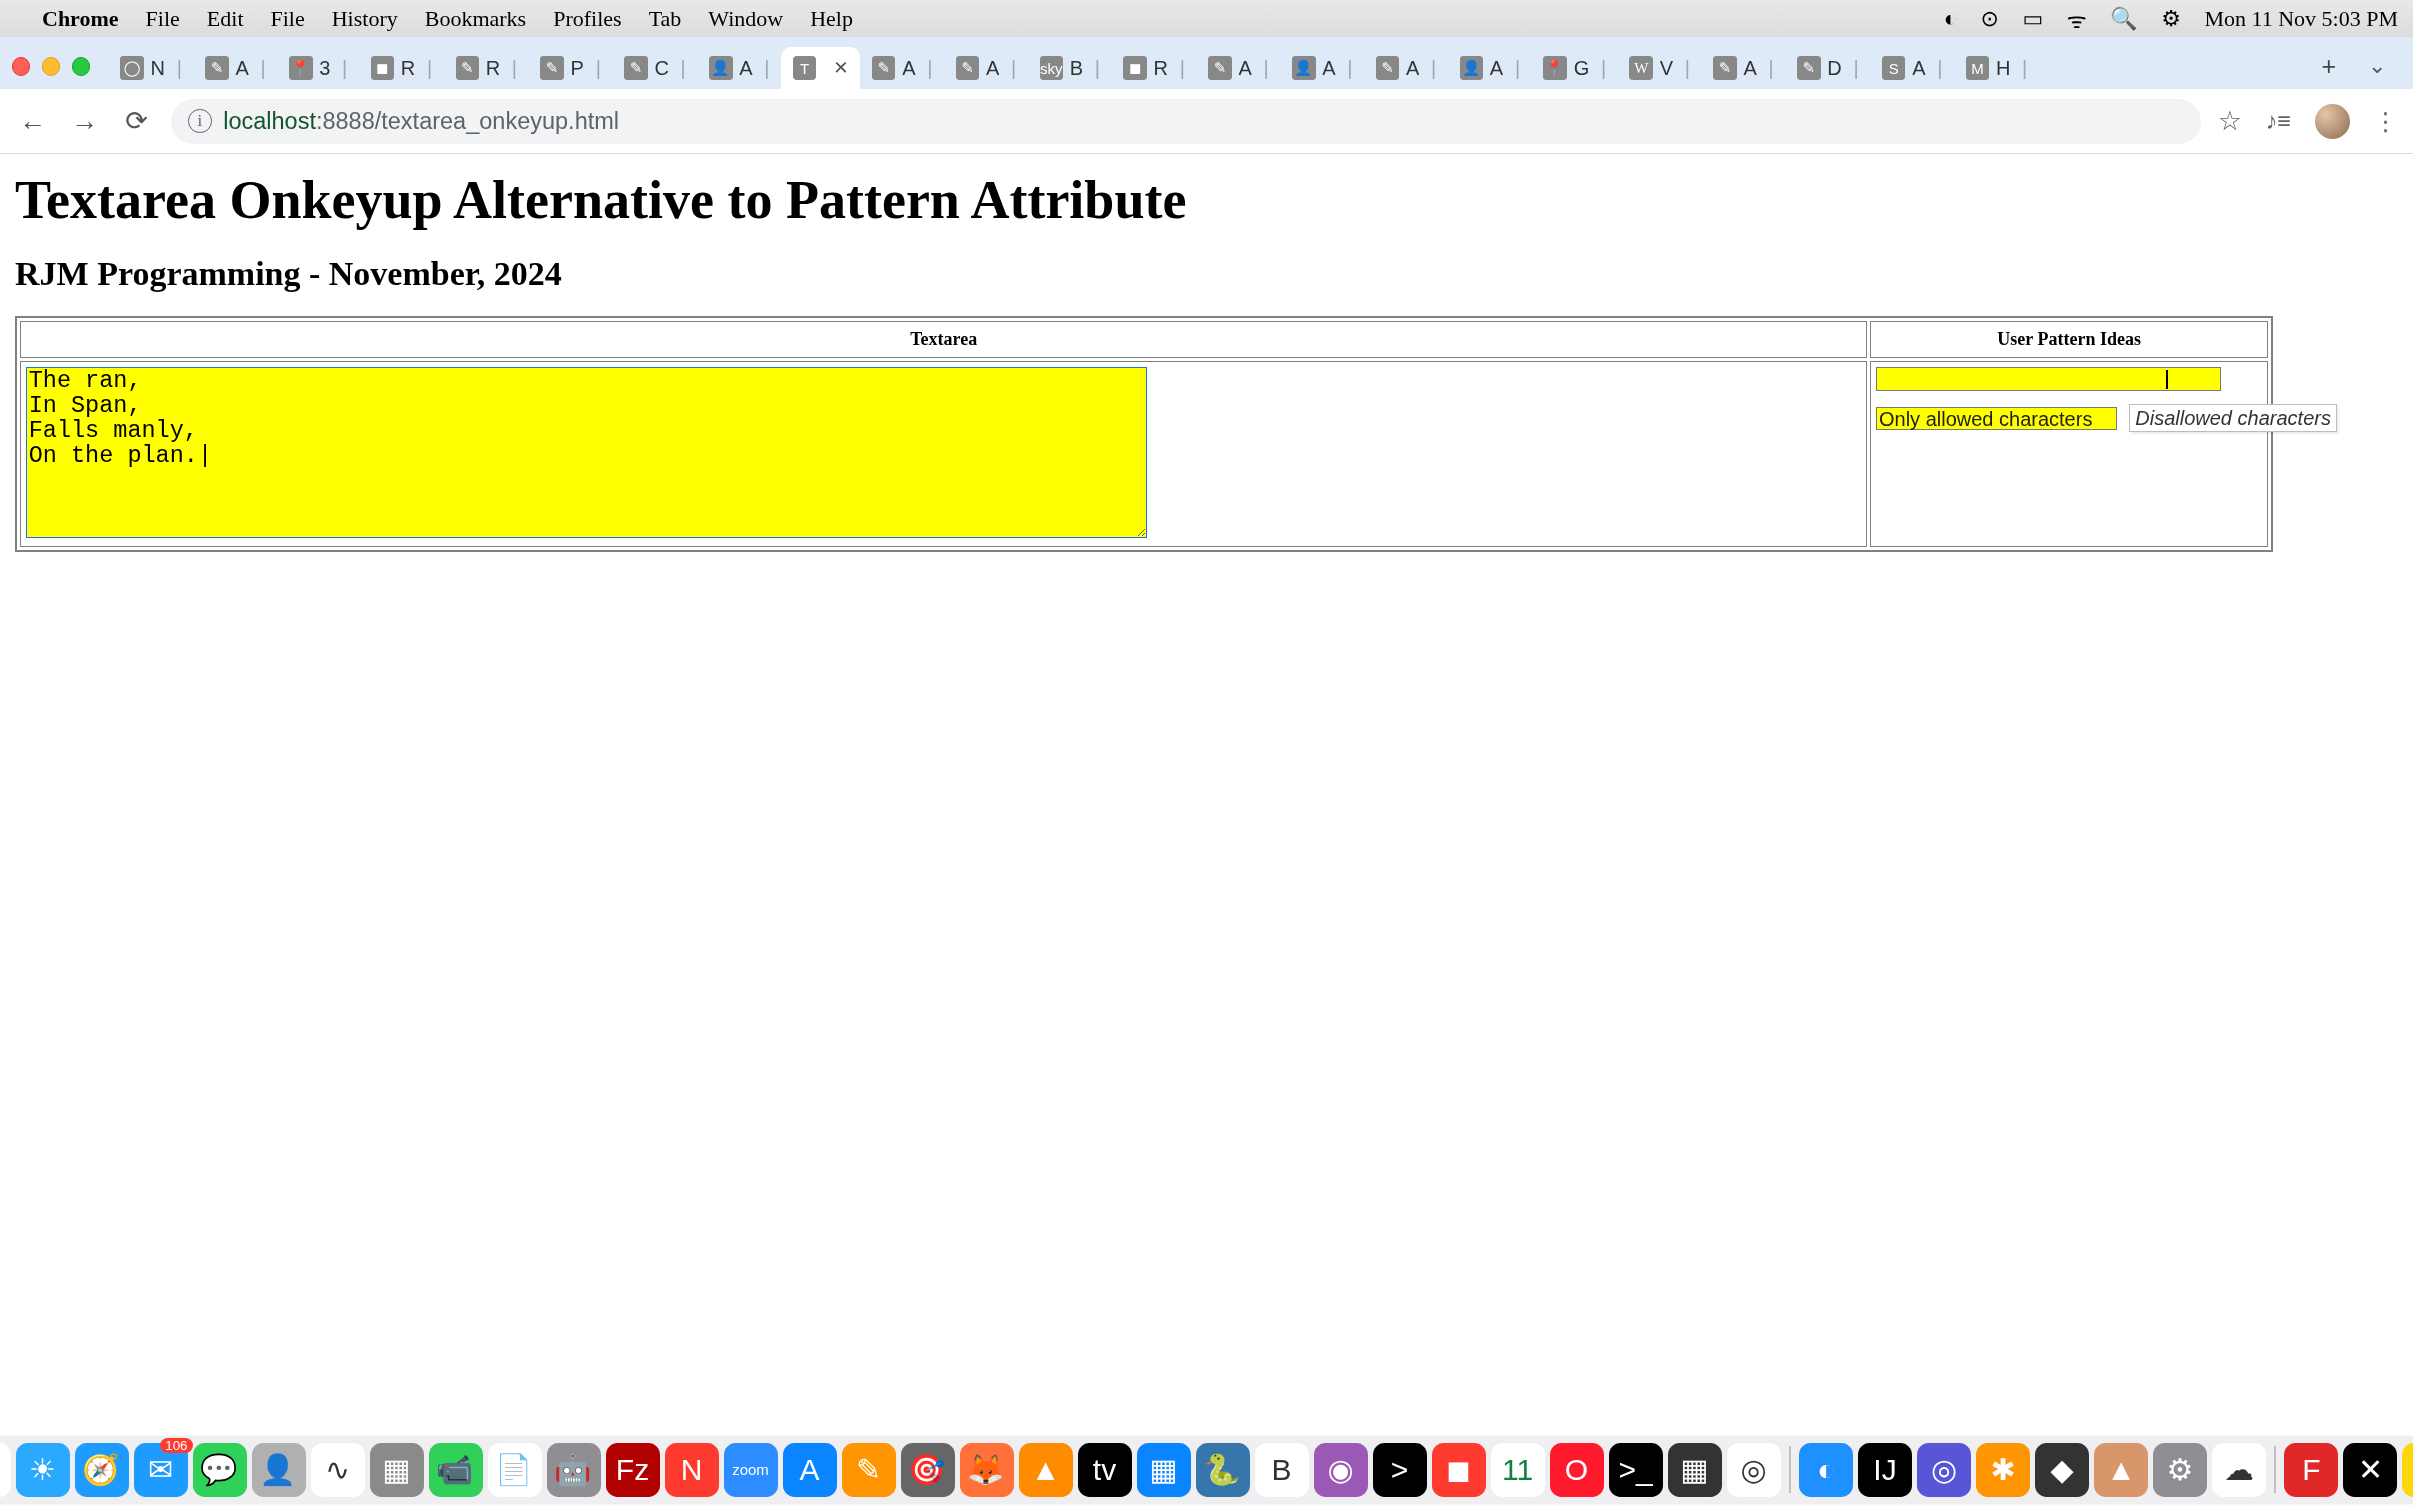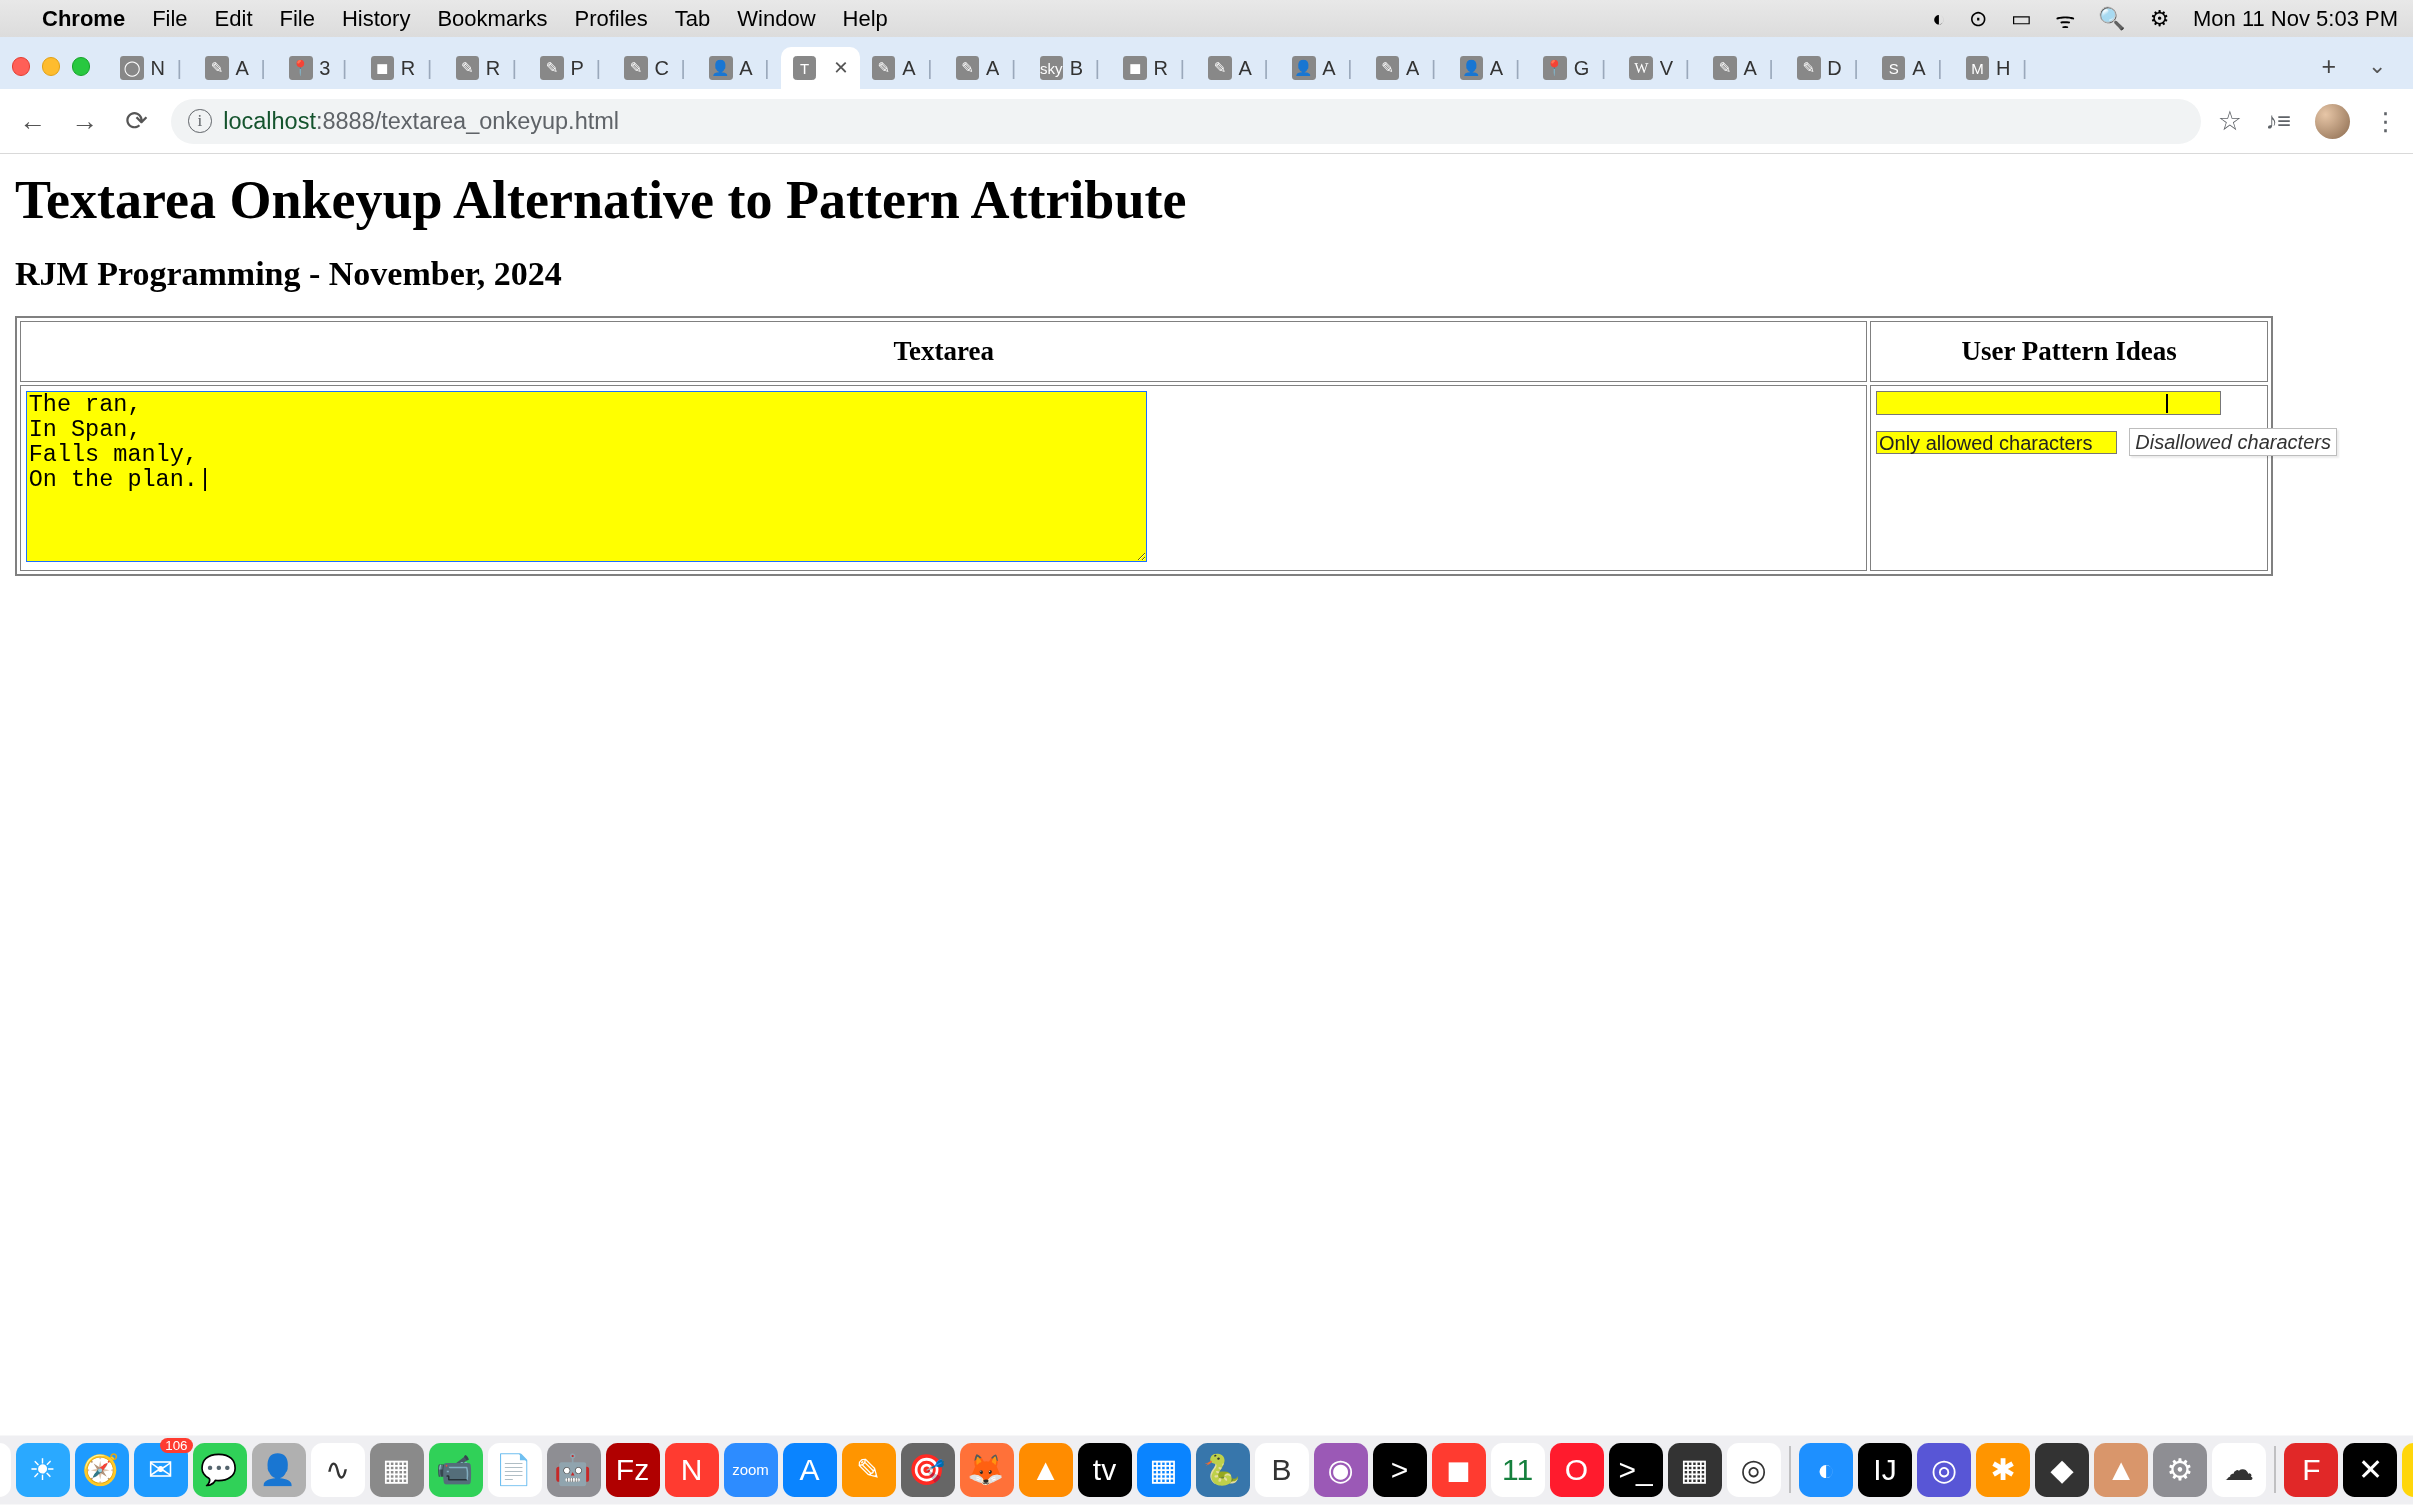--- a/index.html
+++ b/index.html
@@ -15,20 +15,21 @@
     
     .menubar {
       height: 37px;
       background: linear-gradient(#e8e8e8, #dcdcdc);
       display: flex;
       align-items: center;
       padding: 4px 15px;
       font-size: 22px;
       color: #000;
       justify-content: space-between;
+      font-family: Liberation Serif, serif;
     }
     .menubar-left { display: flex; align-items: center; gap: 27px; }
     .menubar-right { display: flex; align-items: center; gap: 23.5px; }
     .apple-logo { font-size: 23.5px; }
     .menu-item { cursor: default; }
     .menu-item.bold { font-weight: 600; }
     .status-icon { font-size: 22px; }
 
     
     .chrome-window {
@@ -107,22 +108,22 @@
       padding: 15px;
     }
     h1.page-title { font-family: "Times New Roman", serif; font-size: 54px; font-weight: 700; margin-bottom: 23.5px; }
     h2.page-subtitle { font-family: "Times New Roman", serif; font-size: 34px; font-weight: 700; margin-bottom: 23.5px; }
 
     .demo-table {
       border-collapse: separate; border-spacing: 3.4px;
       border: 2.5px solid #808080; width: 2258px;
     }
     .demo-table th {
-      font-family: "Times New Roman", serif; font-size: 27px; font-weight: 700;
-      border: 1.7px solid #808080; padding: 14px 5px; background: #fff;
+      font-family: "Times New Roman", serif; font-size: 18px; font-weight: 700;
+      border: 1.7px solid #808080; padding: 7px 5px; background: #fff;
     }
     .demo-table td {
       border: 1.7px solid #808080; padding: 5px; vertical-align: top; background: #fff;
     }
     .col-textarea { width: 1844px; }
     .col-pattern { width: 397px; }
 
     .main-textarea {
       width: 1121px; height: 171px;
       background: #ffff00;

